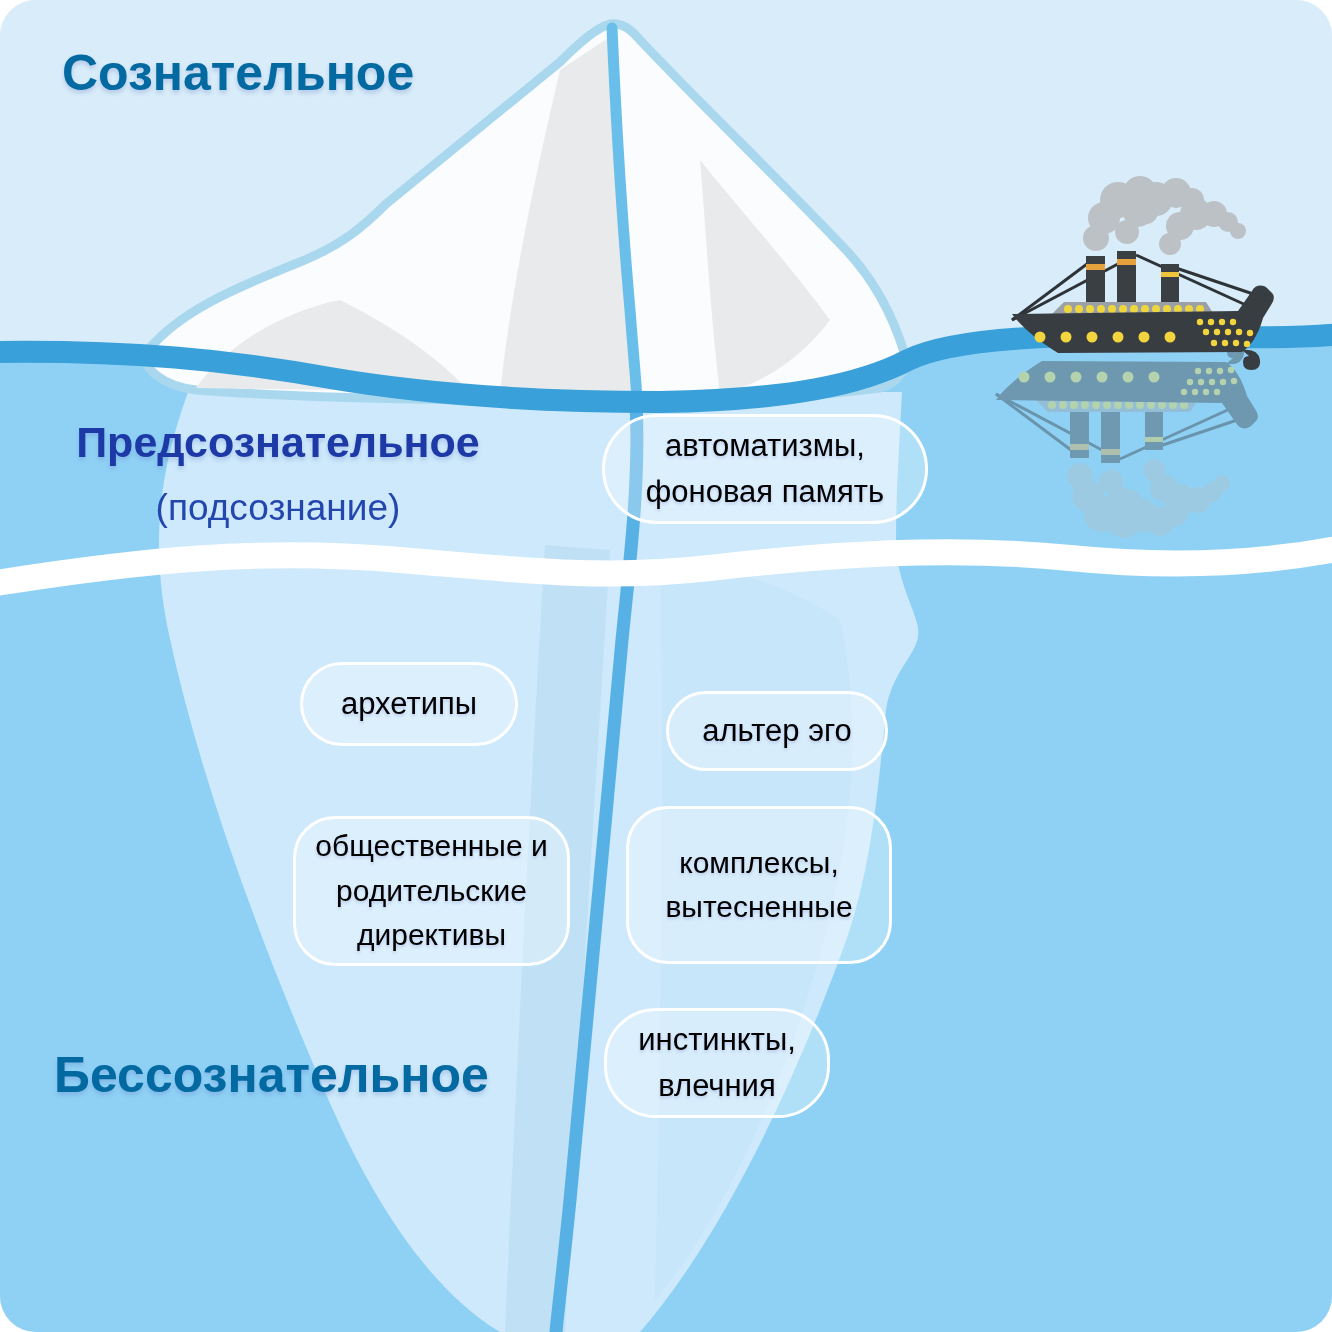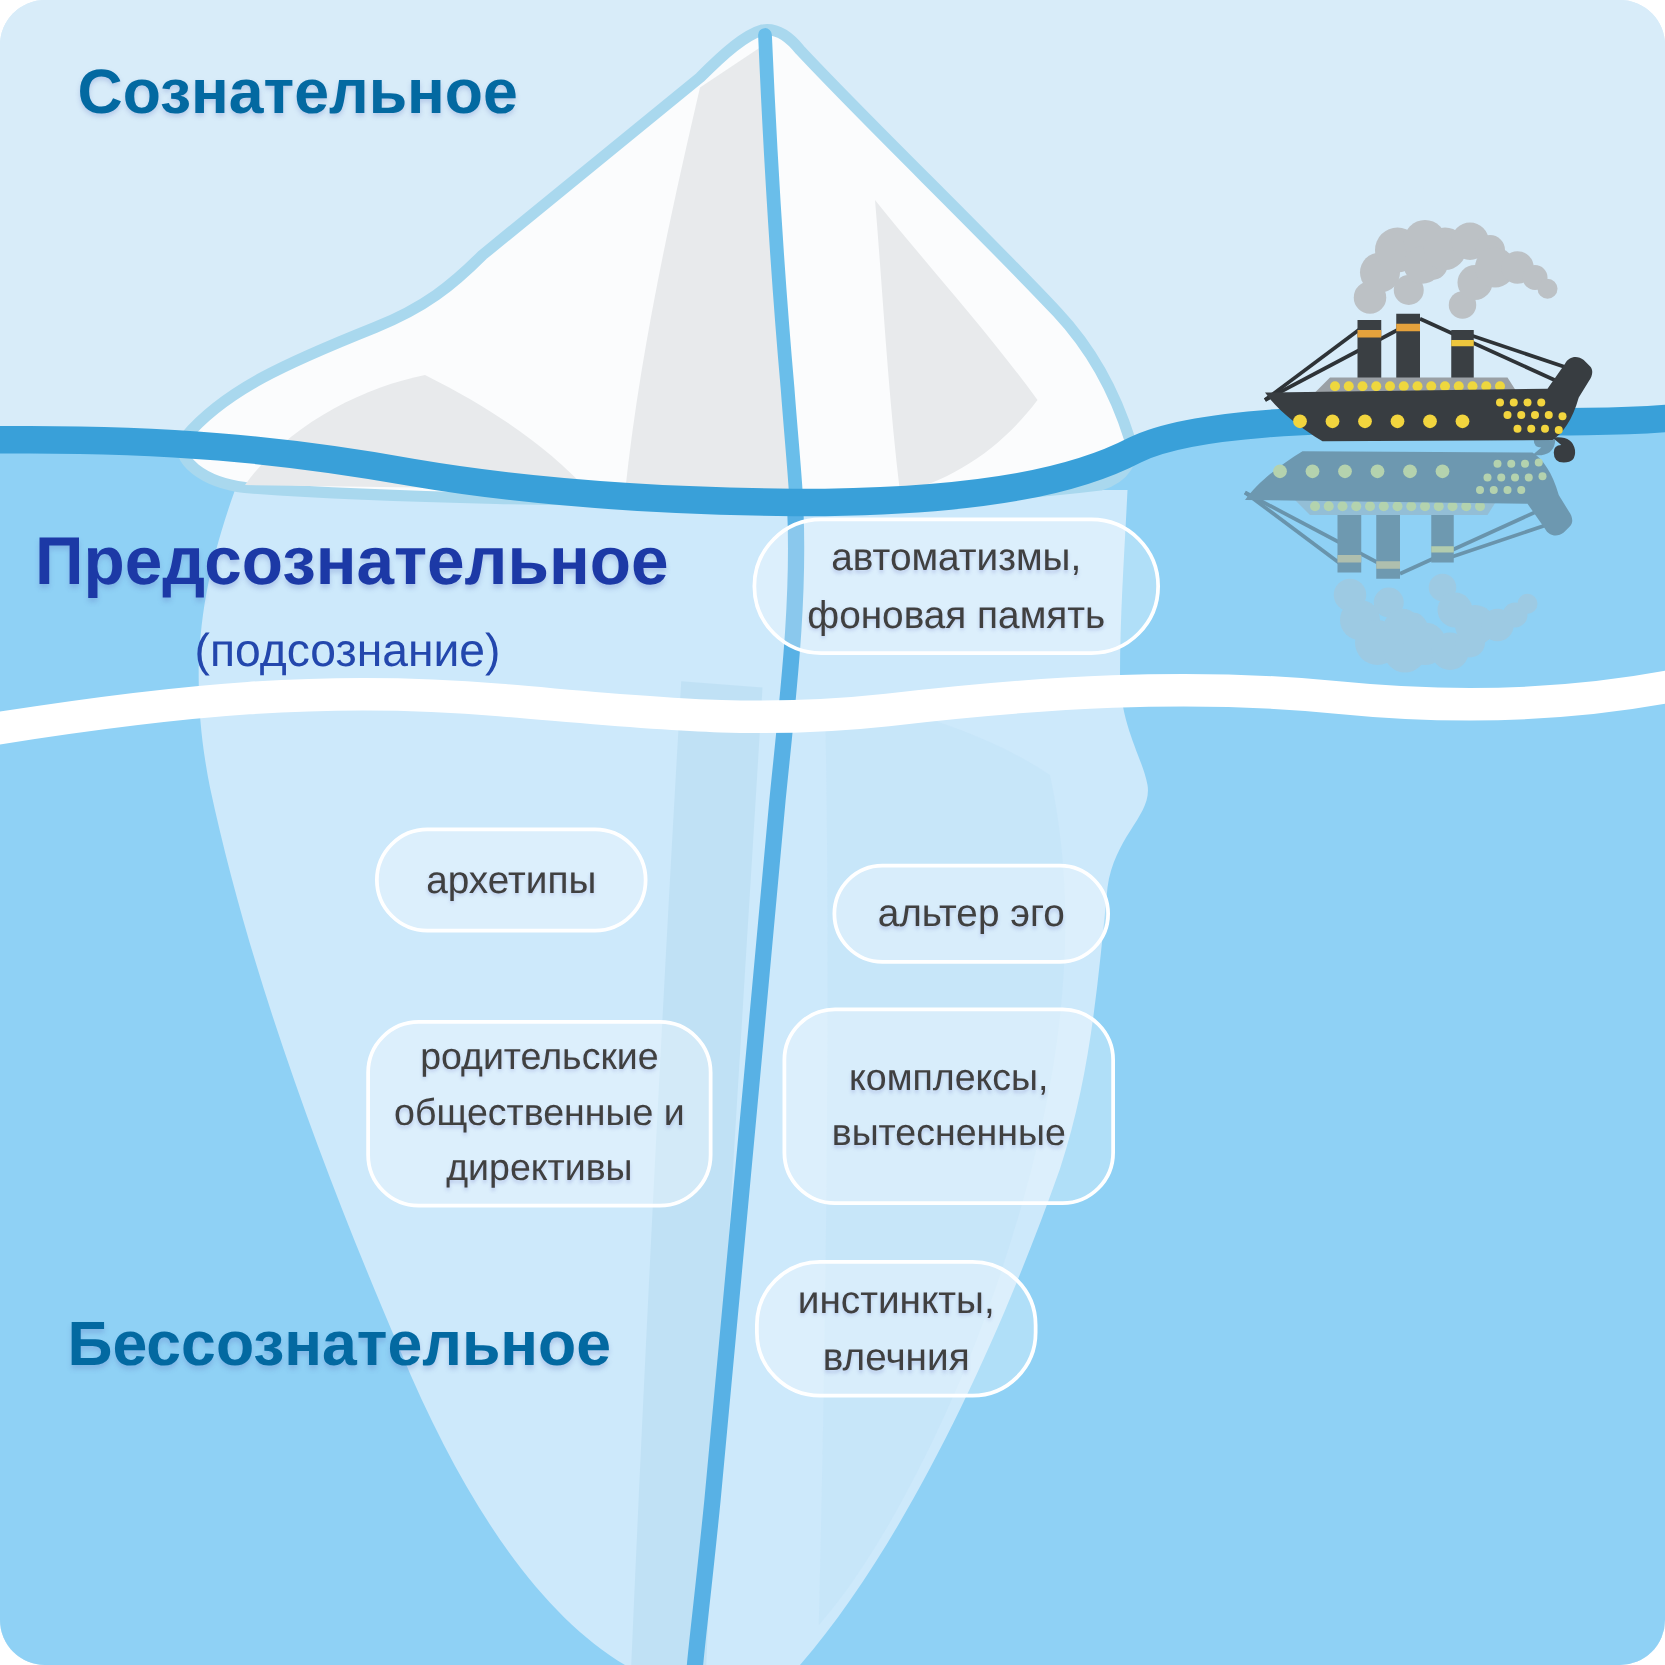--- a/index.html
+++ b/index.html
@@ -8,27 +8,27 @@
     border-radius:36px;background:#d8ecf9;
     font-family:"Liberation Sans","DejaVu Sans",sans-serif;
   }
   svg.scene{position:absolute;left:0;top:0;width:1332px;height:1332px;display:block;}
   .heading{
     position:absolute;font-weight:bold;color:#0369a1;
     text-shadow:0 3px 4px rgba(90,110,190,.28);white-space:nowrap;
   }
   .heading-conscious{left:62px;top:44px;font-size:50px;}
   .precon-block{position:absolute;left:28px;top:418px;width:500px;text-align:center;}
-  .precon-title{font-size:54px;font-weight:bold;color:#1c39a6;text-shadow:0 3px 4px rgba(90,110,190,.28);}
+  .precon-title{font-size:43px;font-weight:bold;color:#1c39a6;text-shadow:0 3px 4px rgba(90,110,190,.28);}
   .precon-sub{font-size:37px;font-weight:normal;color:#2347ad;margin-top:20px;}
   .heading-unconscious{left:54px;top:1046px;font-size:50px;}
   .bubble{
     position:absolute;display:flex;flex-direction:column;align-items:center;justify-content:center;
     border:3px solid #ffffff;background:rgba(255,255,255,.30);
-    color:#404040;text-align:center;box-sizing:border-box;
+    color:#000000;text-align:center;box-sizing:border-box;
     text-shadow:0 2px 3px rgba(110,120,200,.30);
   }
   .bubble .ln{line-height:1.48;white-space:nowrap;}
   .bubble-automatisms{left:602px;top:414px;width:326px;height:110px;border-radius:55px;font-size:31px;}
   .bubble-archetypes {left:300px;top:662px;width:218px;height:84px;border-radius:42px;font-size:31px;}
   .bubble-alter-ego  {left:666px;top:691px;width:222px;height:80px;border-radius:40px;font-size:31px;}
   .bubble-directives {left:293px;top:816px;width:277px;height:150px;border-radius:42px;font-size:30px;}
   .bubble-complexes  {left:626px;top:806px;width:266px;height:158px;border-radius:42px;font-size:30px;}
   .bubble-instincts  {left:604px;top:1008px;width:226px;height:110px;border-radius:52px;font-size:31px;text-align:center;}
 </style>
@@ -175,22 +175,22 @@
 
   <div class="bubble bubble-archetypes">
     <div class="ln">архетипы</div>
   </div>
 
   <div class="bubble bubble-alter-ego">
     <div class="ln">альтер эго</div>
   </div>
 
   <div class="bubble bubble-directives">
+    <div class="ln">общественные и</div>
     <div class="ln">родительские</div>
-    <div class="ln">общественные и</div>
     <div class="ln">директивы</div>
   </div>
 
   <div class="bubble bubble-complexes">
     <div class="ln">комплексы,</div>
     <div class="ln">вытесненные</div>
   </div>
 
   <div class="bubble bubble-instincts">
     <div class="ln">инстинкты,</div>

